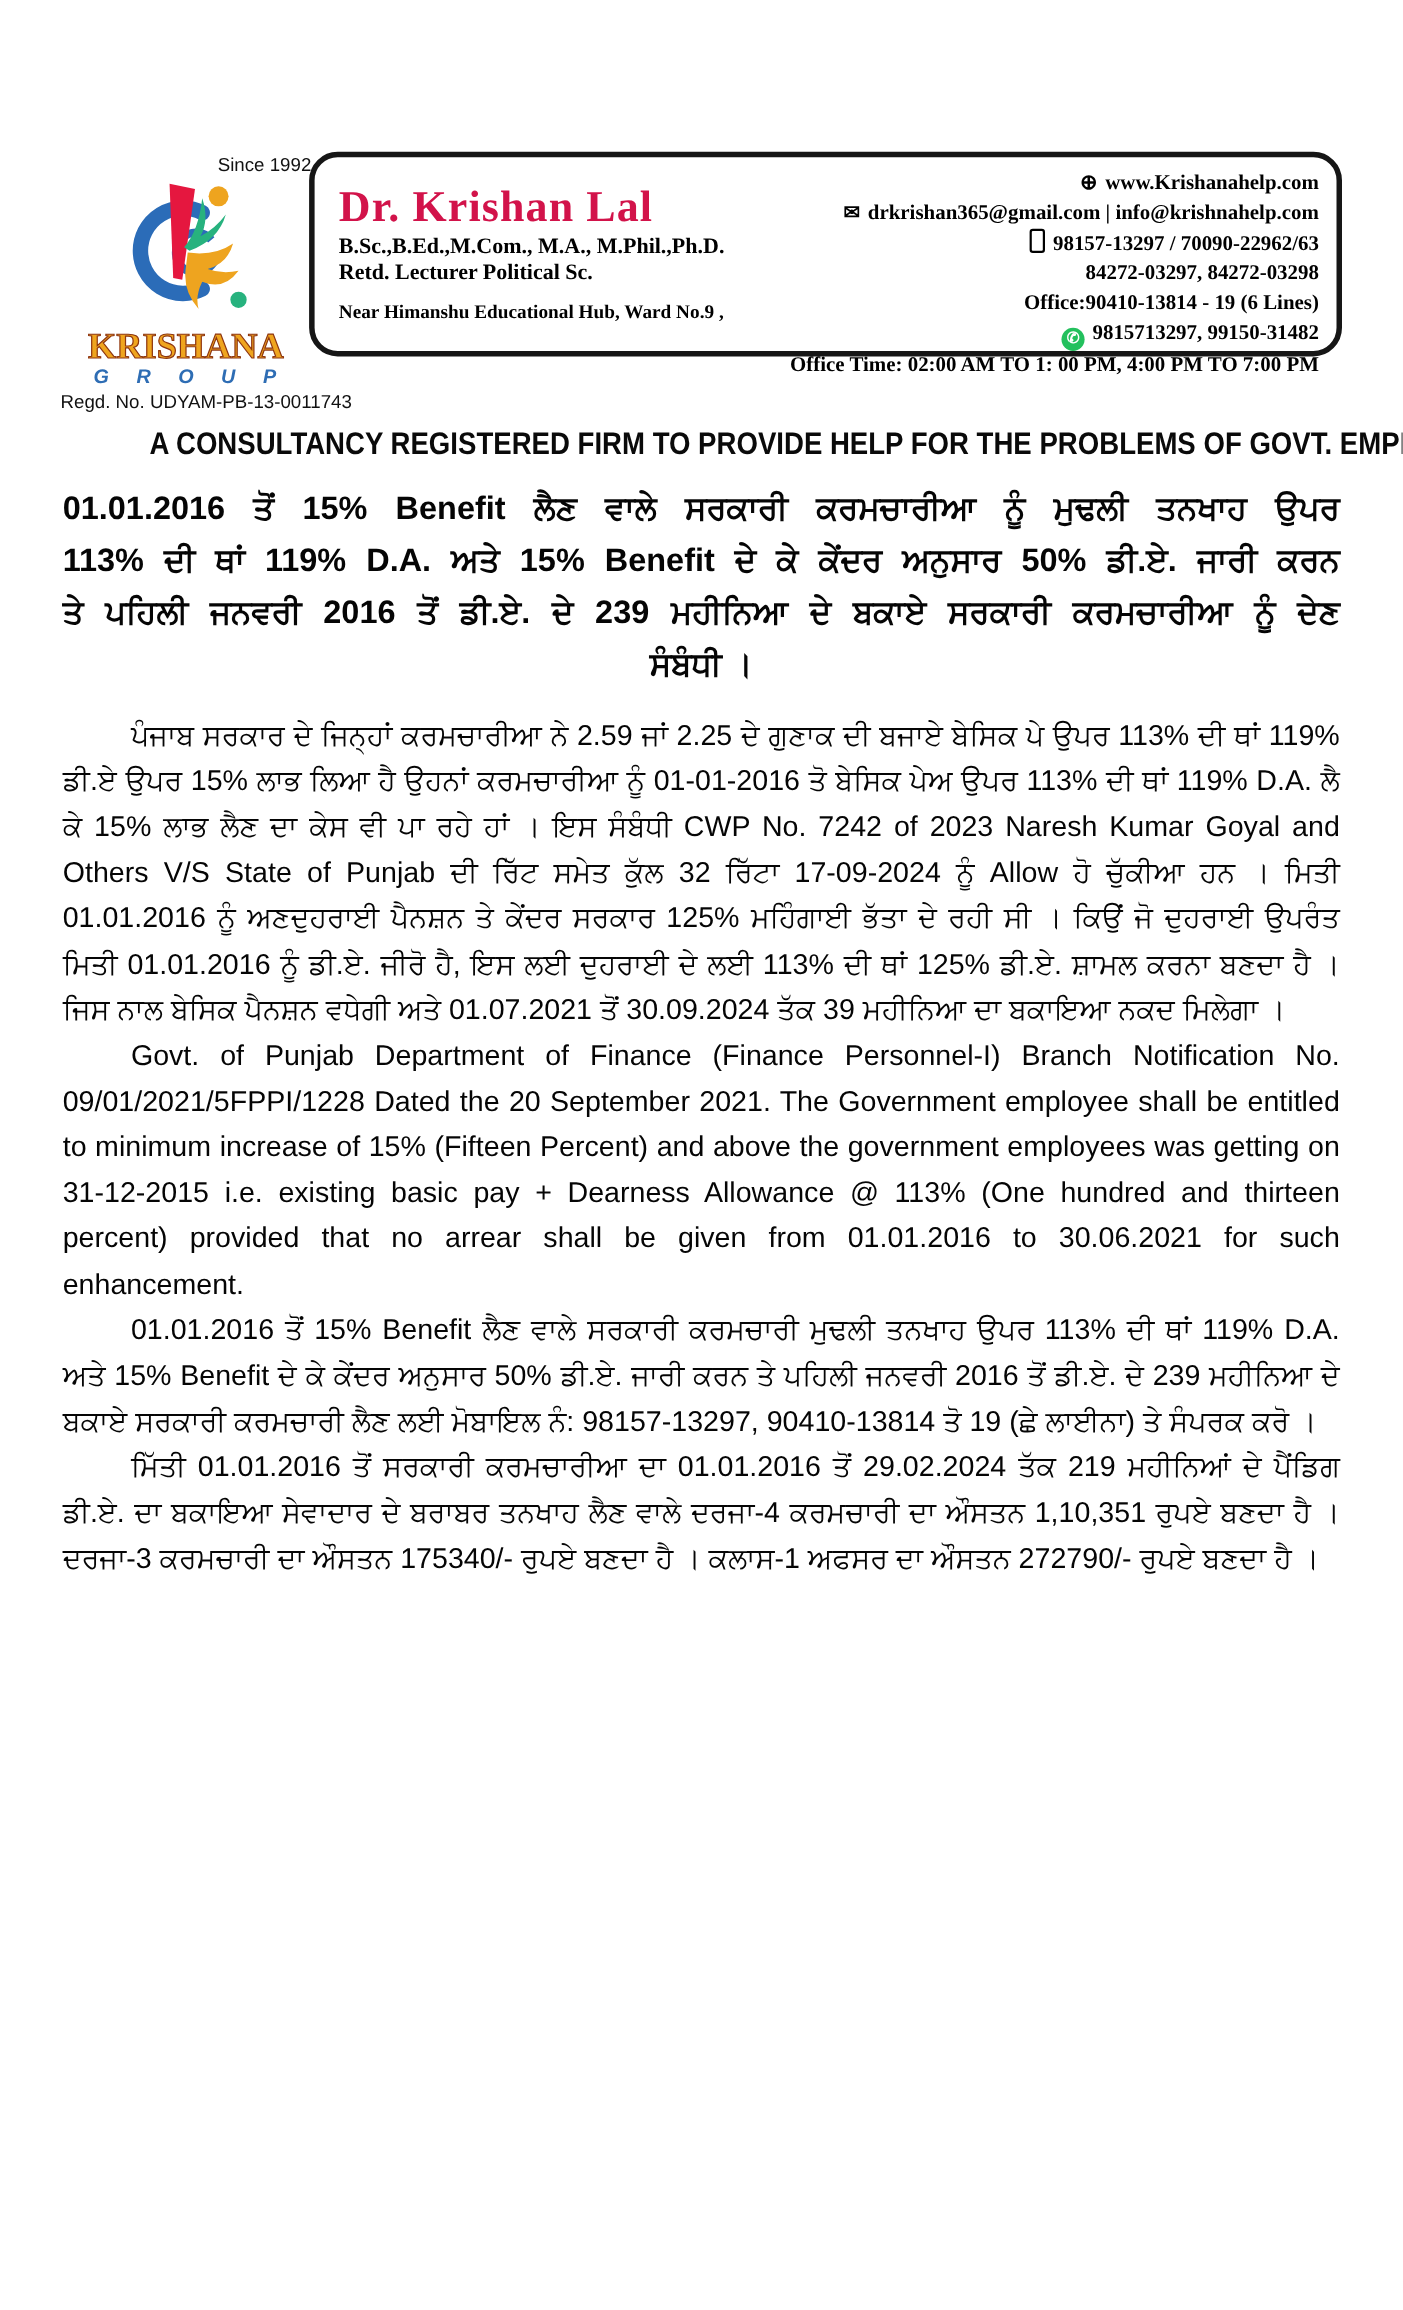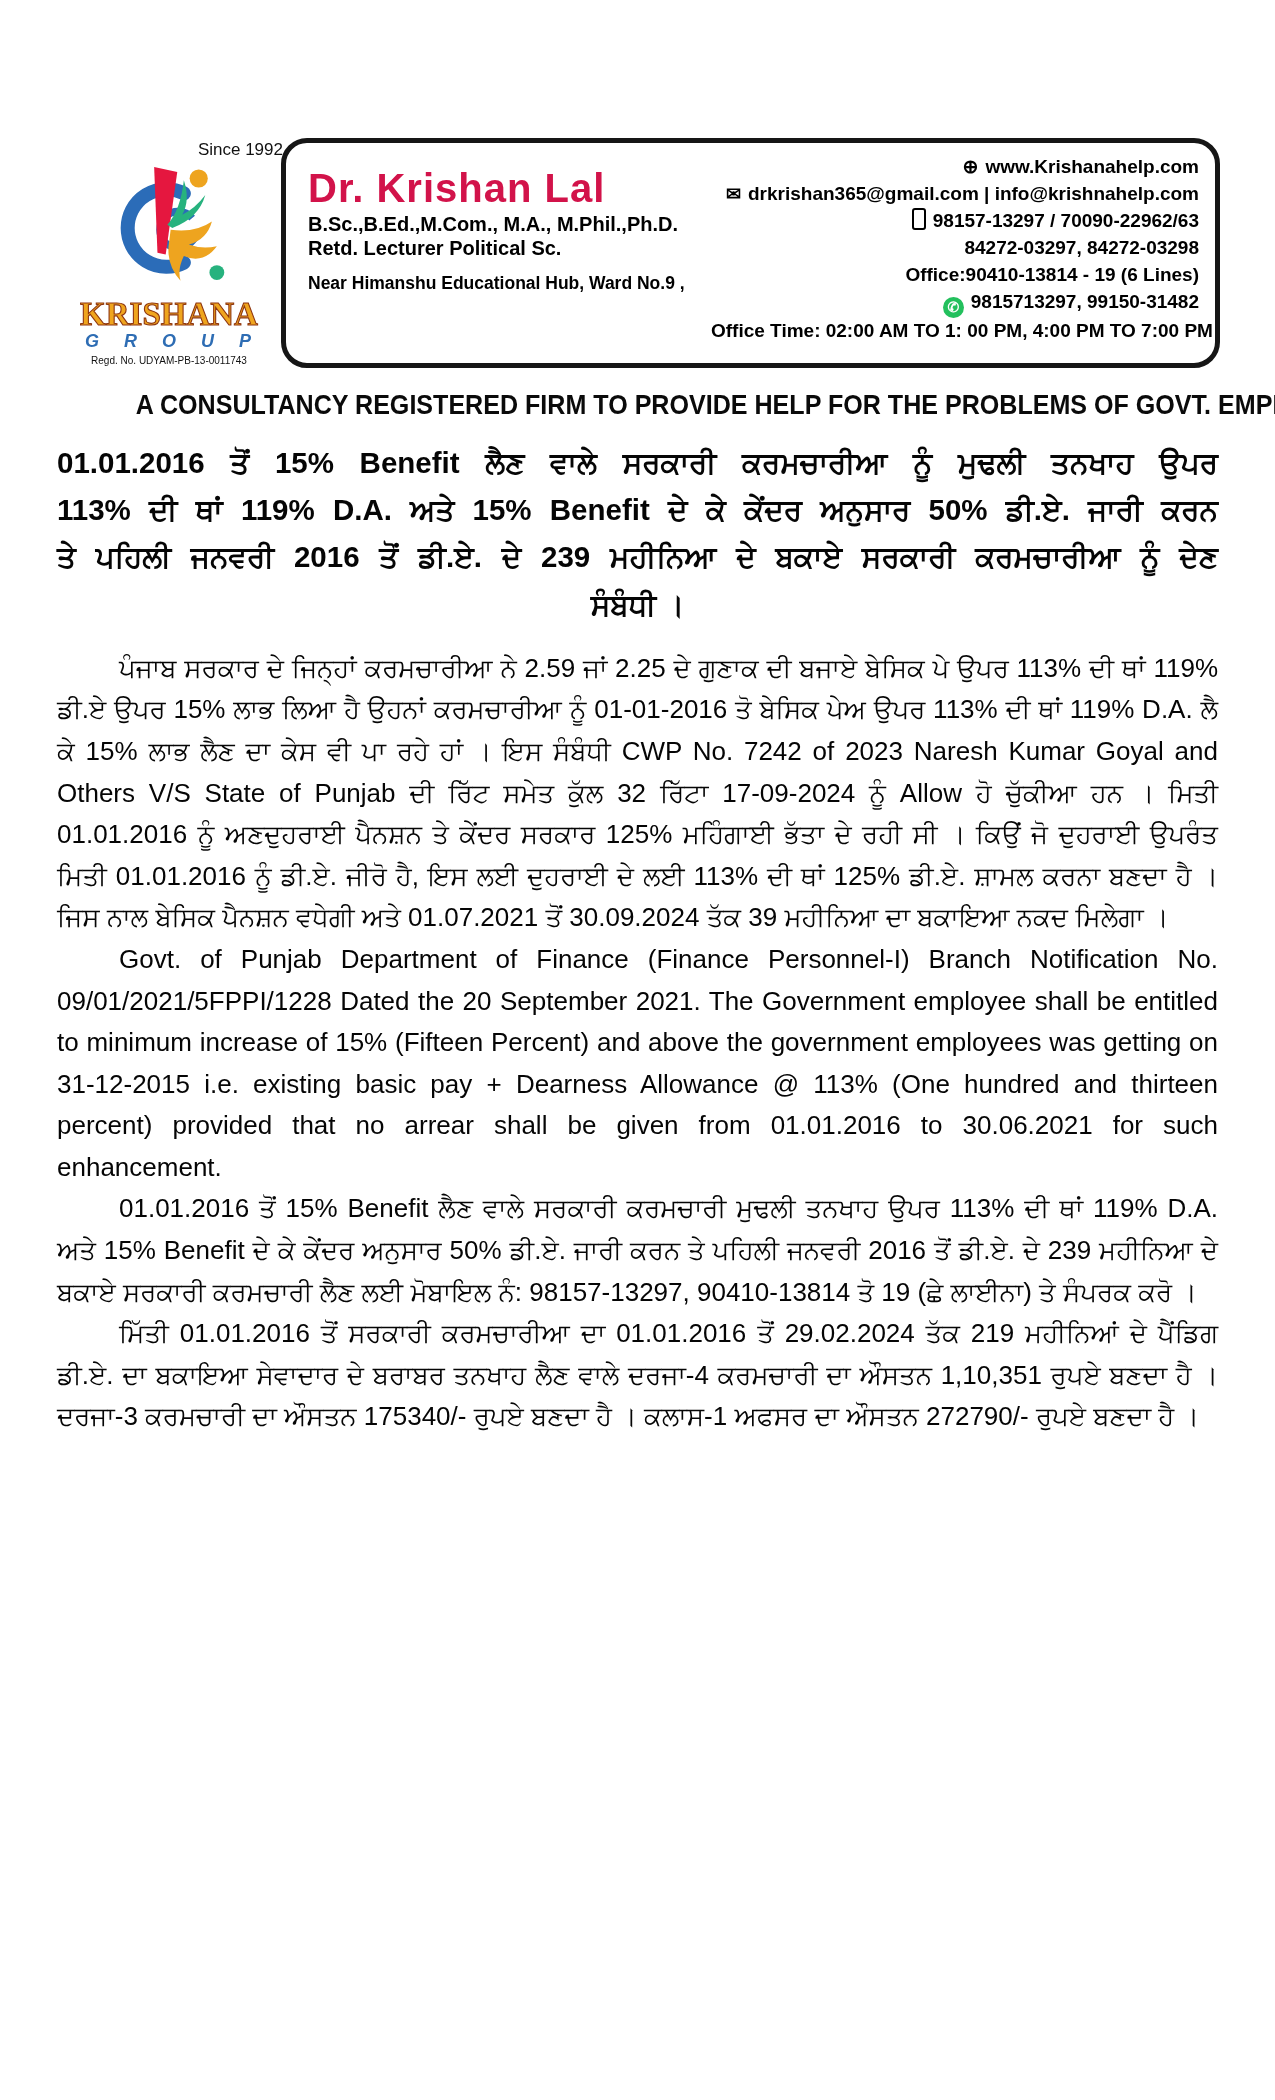--- a/index.html
+++ b/index.html
@@ -13,24 +13,24 @@
   .logo-wrap{margin-top:2px;}
   .logo-wrap svg{width:132px;height:132px;}
   .krishana{
     font-family:"Liberation Serif", serif;font-weight:bold;font-size:33px;line-height:1;
     color:#efa51e;-webkit-text-stroke:1.1px #8e3510;letter-spacing:0px;
   }
   .group{
     color:#2e6db4;font-weight:bold;font-size:18px;letter-spacing:10px;
     margin-top:1px;margin-left:8px;line-height:1.1;font-style:italic;
   }
-  .regd{font-size:10px;color:#111;margin-top:3px;white-space:nowrap;}
+  .regd{font-size:17px;color:#111;margin-top:3px;white-space:nowrap;}
   .card{
-    margin-left:226px;height:230px;border:5px solid #161616;border-radius:26px;
-    display:flex;box-sizing:border-box;padding:8px 16px 6px 22px;background:#fff;
+    margin-left:226px;height:186px;border:5px solid #161616;border-radius:26px;
+    display:flex;box-sizing:border-box;padding:8px 16px 6px 22px;background:#fff;font-family:Liberation Serif, serif;
   }
   .person{flex:1;padding-top:16px;}
   .person-name{color:#d2134a;font-weight:bold;font-size:40px;letter-spacing:1px;line-height:1.05;}
   .degrees{font-size:20px;font-weight:bold;margin-top:4px;}
   .ptitle{font-size:20px;font-weight:bold;margin-top:1px;}
   .addr{font-size:17.5px;font-weight:bold;line-height:1.3;}
   .addr1{margin-top:12px;}
   .contact-col{width:488px;text-align:right;font-size:19px;font-weight:bold;line-height:1.42;padding-top:3px;}
   .contact-line{white-space:nowrap;}
   .cicon{margin-right:7px;}

